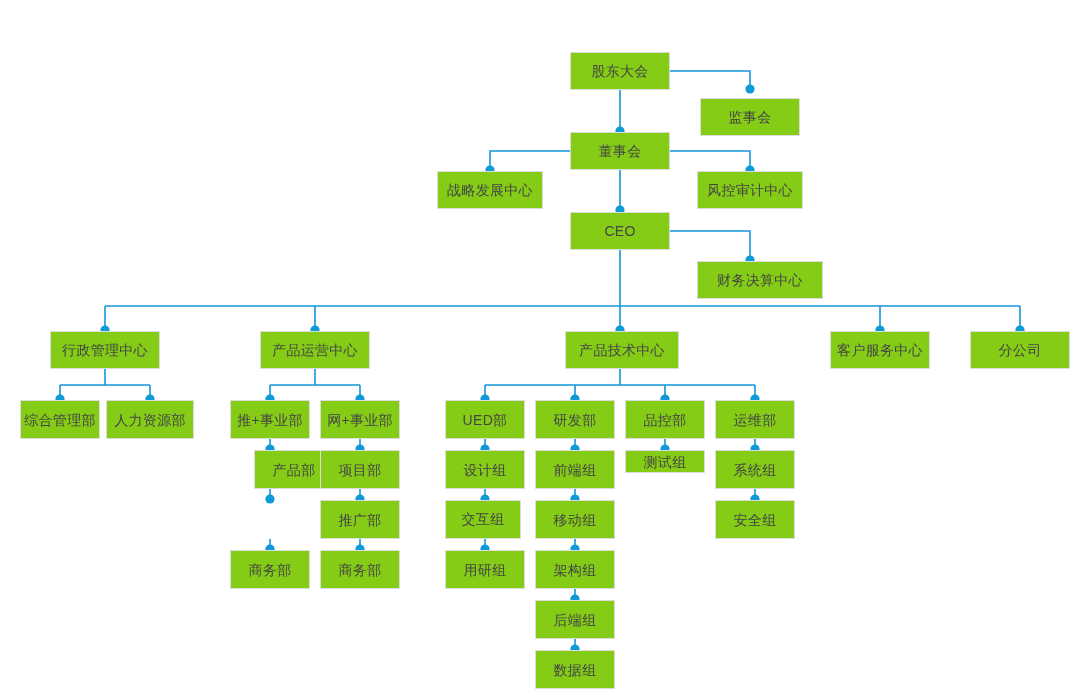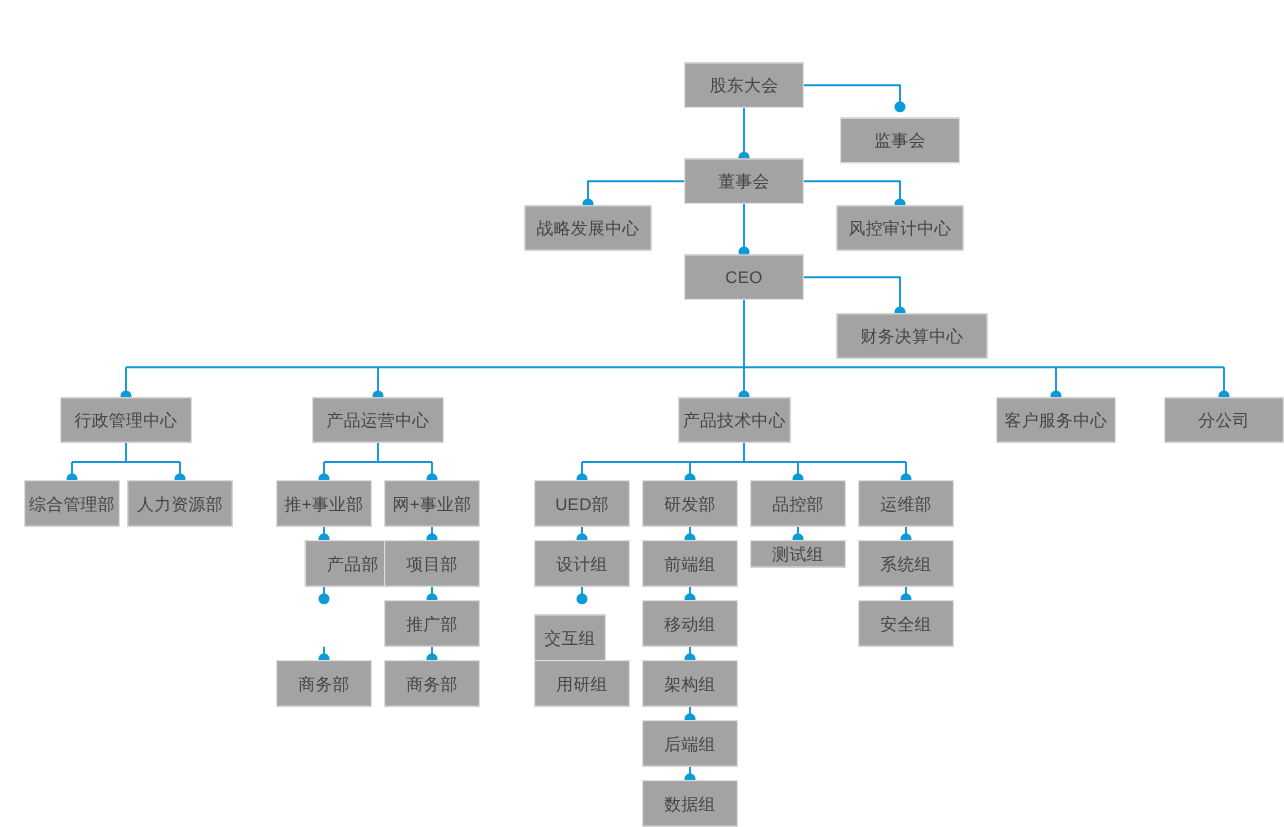--- a/index.html
+++ b/index.html
@@ -22,21 +22,21 @@
     left: 0;
     top: 0;
     width: 1070px;
     height: 689px;
     pointer-events: none;
   }
   .node {
     position: absolute;
     box-sizing: border-box;
     border: 1px solid #dcdcdc;
-    background: #a3a3a3;
+    background: #84cc16;
     color: #454545;
     font-size: 14px;
     line-height: 1;
     display: flex;
     align-items: center;
     justify-content: center;
     text-align: center;
     letter-spacing: 0.3px;
     white-space: nowrap;
   }
@@ -176,21 +176,21 @@
   <div class="node" style="left:697px; top:261px; width:126px; height:38px;">
     <span class="node-label">财务决算中心</span>
   </div>
 
   <div class="node" style="left:50px; top:331px; width:110px; height:38px;">
     <span class="node-label">行政管理中心</span>
   </div>
   <div class="node" style="left:260px; top:331px; width:110px; height:38px;">
     <span class="node-label">产品运营中心</span>
   </div>
-  <div class="node" style="left:565px; top:331px; width:94px; height:38px;">
+  <div class="node" style="left:565px; top:331px; width:114px; height:38px;">
     <span class="node-label">产品技术中心</span>
   </div>
   <div class="node" style="left:830px; top:331px; width:100px; height:38px;">
     <span class="node-label">客户服务中心</span>
   </div>
   <div class="node" style="left:970px; top:331px; width:100px; height:38px;">
     <span class="node-label">分公司</span>
   </div>
 
   <div class="node" style="left:20px; top:400px; width:80px; height:39px;">
@@ -222,21 +222,21 @@
   <div class="node" style="left:320px; top:550px; width:80px; height:39px;">
     <span class="node-label">商务部</span>
   </div>
 
   <div class="node" style="left:445px; top:400px; width:80px; height:39px;">
     <span class="node-label">UED部</span>
   </div>
   <div class="node" style="left:445px; top:450px; width:80px; height:39px;">
     <span class="node-label">设计组</span>
   </div>
-  <div class="node" style="left:445px; top:512px; width:60px; height:39px;">
+  <div class="node" style="left:445px; top:500px; width:76px; height:39px;font-family:Liberation Mono, monospace;">
     <span class="node-label">交互组</span>
   </div>
   <div class="node" style="left:445px; top:550px; width:80px; height:39px;">
     <span class="node-label">用研组</span>
   </div>
 
   <div class="node" style="left:535px; top:400px; width:80px; height:39px;">
     <span class="node-label">研发部</span>
   </div>
   <div class="node" style="left:535px; top:450px; width:80px; height:39px;">

